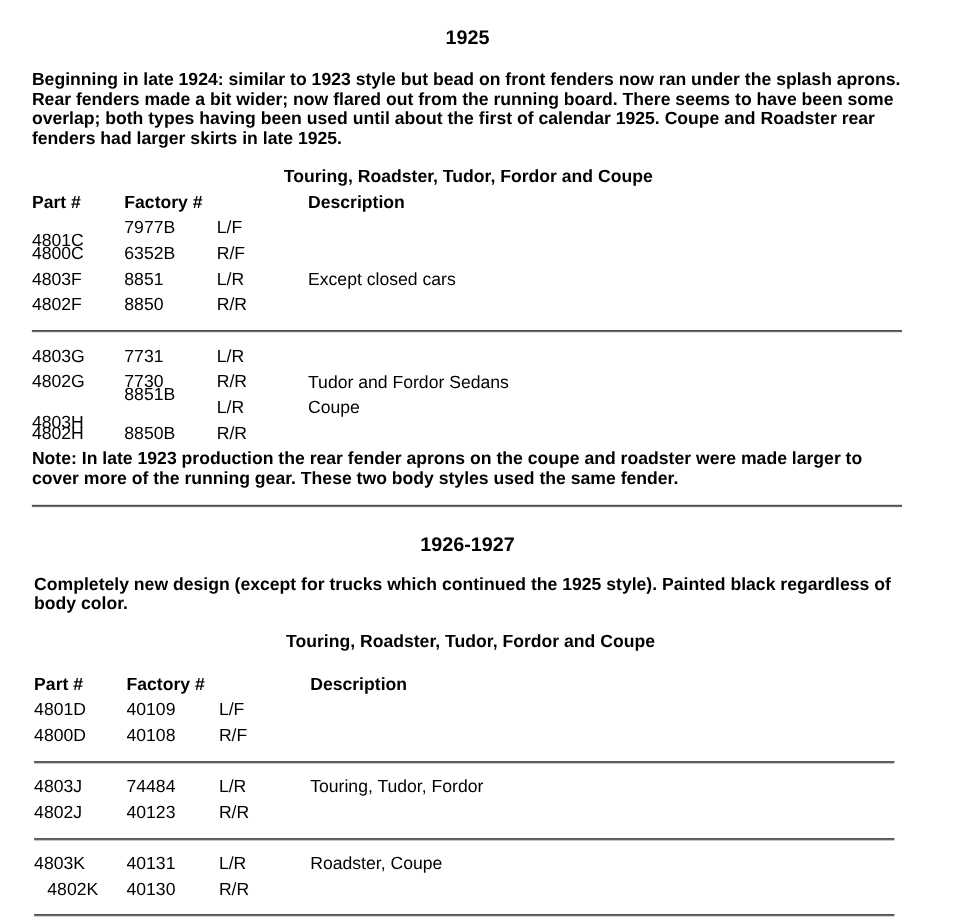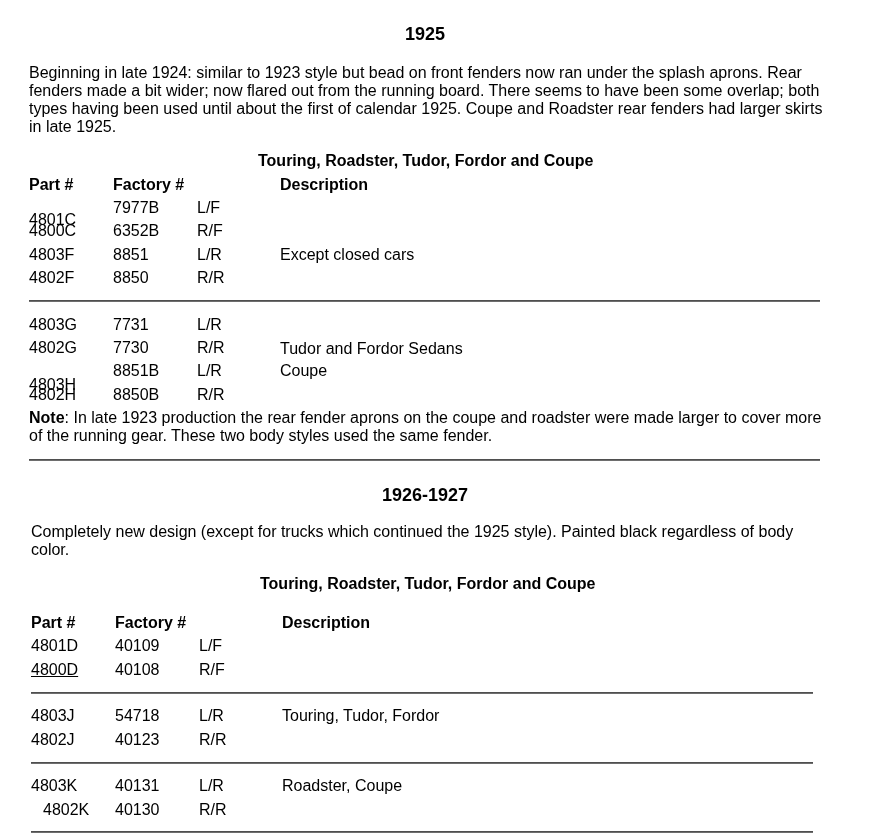--- a/index.html
+++ b/index.html
@@ -21,20 +21,21 @@
       font-weight: bold;
       font-size: 18px;
       text-align: center;
       left: 0; width: 850px;
     }
     .para {
       position: absolute;
       font-size: 16px;
       line-height: 18px;
       white-space: normal;
+      font-weight: bold;
     }
     .subhead {
       font-weight: bold;
       font-size: 16px;
     }
     .hdr { font-weight: bold; font-size: 16px; }
     .cell { font-size: 16px; }
     .rule {
       position: absolute;
       height: 2px;
@@ -92,21 +93,21 @@
       <span class="abs cell" style="left:280px; top:316px;margin-top:24px;">Tudor and Fordor Sedans</span>
     </div>
     <div>
       <span class="abs cell" style="left:29px; top:339px;">4802G</span>
       <span class="abs cell" style="left:113px; top:339px;">7730</span>
       <span class="abs cell" style="left:197px; top:339px;">R/R</span>
       <span class="abs cell" style="left:280px; top:339px;"></span>
     </div>
     <div>
       <span class="abs cell" style="left:29px; top:376px;">4803H</span>
-      <span class="abs cell" style="left:113px; top:362px;">8851B</span>
+      <span class="abs cell" style="left:113px; top:351px;">8851B</span>
       <span class="abs cell" style="left:197px; top:362px;">L/R</span>
       <span class="abs cell" style="left:280px; top:362px;">Coupe</span>
     </div>
     <div>
       <span class="abs cell" style="left:29px; top:386px;">4802H</span>
       <span class="abs cell" style="left:113px; top:386px;">8850B</span>
       <span class="abs cell" style="left:197px; top:386px;">R/R</span>
       <span class="abs cell" style="left:280px; top:386px;"></span>
     </div>
   </div>
@@ -126,31 +127,31 @@
     <div class="abs hdr" style="left:115px; top:614px;">Factory #</div>
     <div class="abs hdr" style="left:282px; top:614px;">Description</div>
 
     <div>
       <span class="abs cell" style="left:31px; top:637px;">4801D</span>
       <span class="abs cell" style="left:115px; top:637px;">40109</span>
       <span class="abs cell" style="left:199px; top:637px;">L/F</span>
       <span class="abs cell" style="left:282px; top:637px;"></span>
     </div>
     <div>
-      <span class="abs cell" style="left:31px; top:661px;text-decoration:underline;">4800D</span>
+      <span class="abs cell" style="left:31px; top:661px;">4800D</span>
       <span class="abs cell" style="left:115px; top:661px;">40108</span>
       <span class="abs cell" style="left:199px; top:661px;">R/F</span>
       <span class="abs cell" style="left:282px; top:661px;"></span>
     </div>
 
     <div class="rule" style="left:31px; top:692px; width:782px;"></div>
 
     <div>
       <span class="abs cell" style="left:31px; top:707px;">4803J</span>
-      <span class="abs cell" style="left:115px; top:707px;">54718</span>
+      <span class="abs cell" style="left:115px; top:707px;">74484</span>
       <span class="abs cell" style="left:199px; top:707px;">L/R</span>
       <span class="abs cell" style="left:282px; top:707px;">Touring, Tudor, Fordor</span>
     </div>
     <div>
       <span class="abs cell" style="left:31px; top:731px;">4802J</span>
       <span class="abs cell" style="left:115px; top:731px;">40123</span>
       <span class="abs cell" style="left:199px; top:731px;">R/R</span>
       <span class="abs cell" style="left:282px; top:731px;"></span>
     </div>
 

